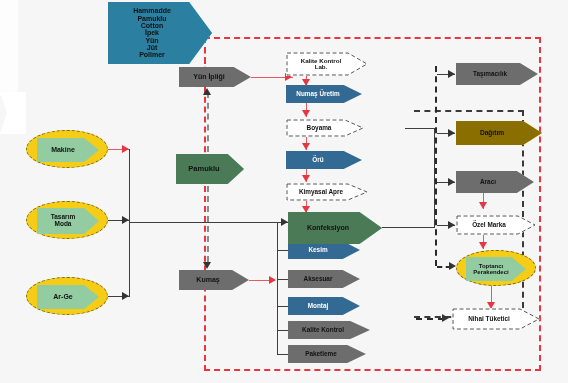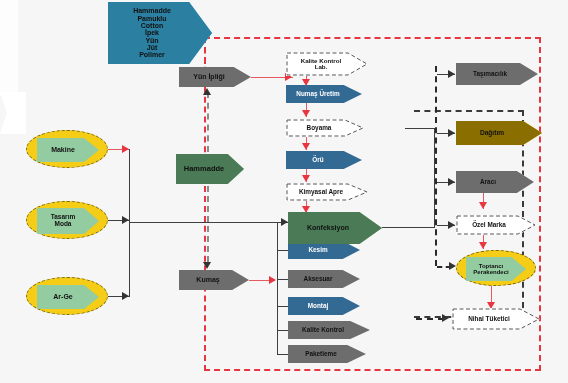--- a/index.html
+++ b/index.html
@@ -105,21 +105,21 @@
     <div class="bg" style="background:#ffffff;clip-path:polygon(0 0,76% 0,100% 50%,76% 100%,0 100%);"></div>
     <div class="bd" style="background:#6d6d6d;clip-path:polygon(0 0,76% 0,100% 50%,76% 100%,0 100%,0 100%,1px calc(100% - 1px),1px 1px,74.5% 1px,97.7% 50%,74.5% calc(100% - 1px),1px calc(100% - 1px),0 100%);"></div>
     <div class="lbl" style="margin-right:12px;">Yün İpliği</div>
   </div>
   <div class="redh" style="left:251px;top:77px;width:42px;"></div>
   <div class="tri tri-r-red" style="left:285px;top:73px;"></div>
 
   <div class="arw" style="left:176px;top:154px;width:68px;height:30px;font-size:7.5px;font-weight:bold;color:#111;">
     <div class="bg" style="background:#93cca1;clip-path:polygon(0 0,76% 0,100% 50%,76% 100%,0 100%);"></div>
     <div class="bd" style="background:#4a7a56;clip-path:polygon(0 0,76% 0,100% 50%,76% 100%,0 100%,0 100%,1px calc(100% - 1px),1px 1px,74.5% 1px,97.7% 50%,74.5% calc(100% - 1px),1px calc(100% - 1px),0 100%);"></div>
-    <div class="lbl" style="margin-right:12px;">Hammadde</div>
+    <div class="lbl" style="margin-right:12px;">Pamuklu</div>
   </div>
 
   <div class="dashv-gray" style="left:207px;top:92px;height:60px;"></div>
   <div class="tri tri-u-blk" style="left:203px;top:88px;"></div>
   <div class="dashv-gray" style="left:207px;top:186px;height:76px;"></div>
   <div class="tri tri-d-blk" style="left:203px;top:262px;"></div>
 
   <div class="arw" style="left:179px;top:270px;width:70px;height:20px;font-size:7px;font-weight:bold;color:#111;">
     <div class="bg" style="background:#ffffff;clip-path:polygon(0 0,76% 0,100% 50%,76% 100%,0 100%);"></div>
     <div class="bd" style="background:#6d6d6d;clip-path:polygon(0 0,76% 0,100% 50%,76% 100%,0 100%,0 100%,1px calc(100% - 1px),1px 1px,74.5% 1px,97.7% 50%,74.5% calc(100% - 1px),1px calc(100% - 1px),0 100%);"></div>

